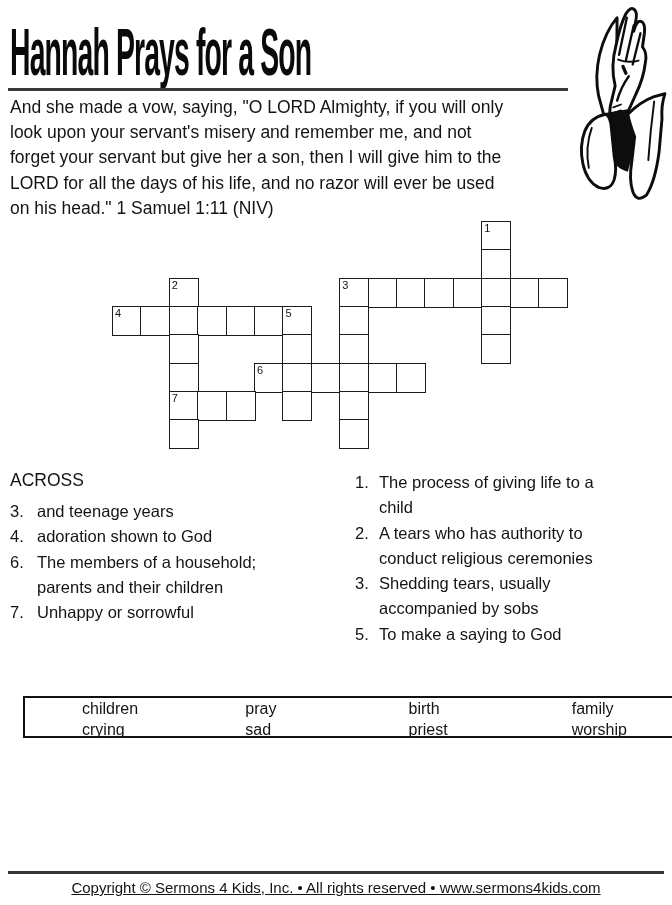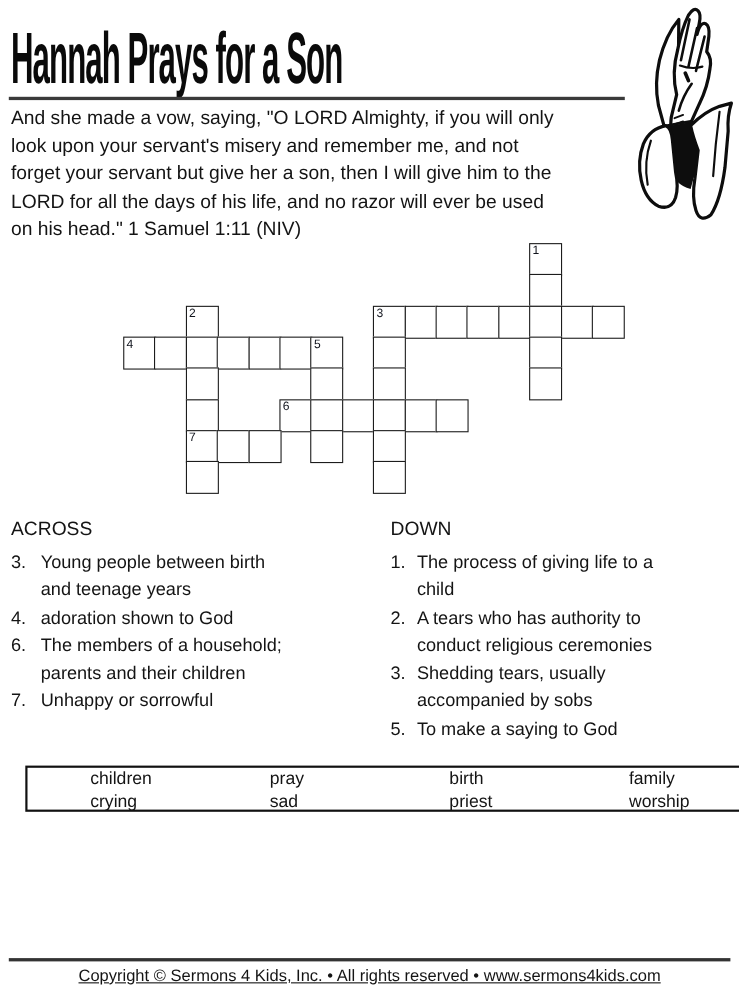--- a/index.html
+++ b/index.html
@@ -151,21 +151,20 @@
     <div class="cell" style="left: 56.8px; top: 198.31px; width: 30px; height: 29.93px; border-color: rgb(28, 28, 28);"></div>
     <div class="cell" style="left: 227.2px; top: 198.31px; width: 30px; height: 29.93px; border-color: rgb(28, 28, 28);"></div>
   </div>
 
 <div class="clues across">
   <div class="clue-head">ACROSS</div>
   <div id="across-list">
       <div class="clue">
         <span class="cnum">3.</span>
         <span class="ctext">
-          <div>Young people between birth</div>
           <div>and teenage years</div>
         </span>
       </div>
       <div class="clue">
         <span class="cnum">4.</span>
         <span class="ctext">
           <div>adoration shown to God</div>
         </span>
       </div>
       <div class="clue">
@@ -178,21 +177,20 @@
       <div class="clue">
         <span class="cnum">7.</span>
         <span class="ctext">
           <div>Unhappy or sorrowful</div>
         </span>
       </div>
     </div>
 </div>
 
 <div class="clues down">
-  <div class="clue-head">DOWN</div>
   <div id="down-list">
       <div class="clue">
         <span class="cnum">1.</span>
         <span class="ctext">
           <div>The process of giving life to a</div>
           <div>child</div>
         </span>
       </div>
       <div class="clue">
         <span class="cnum">2.</span>

